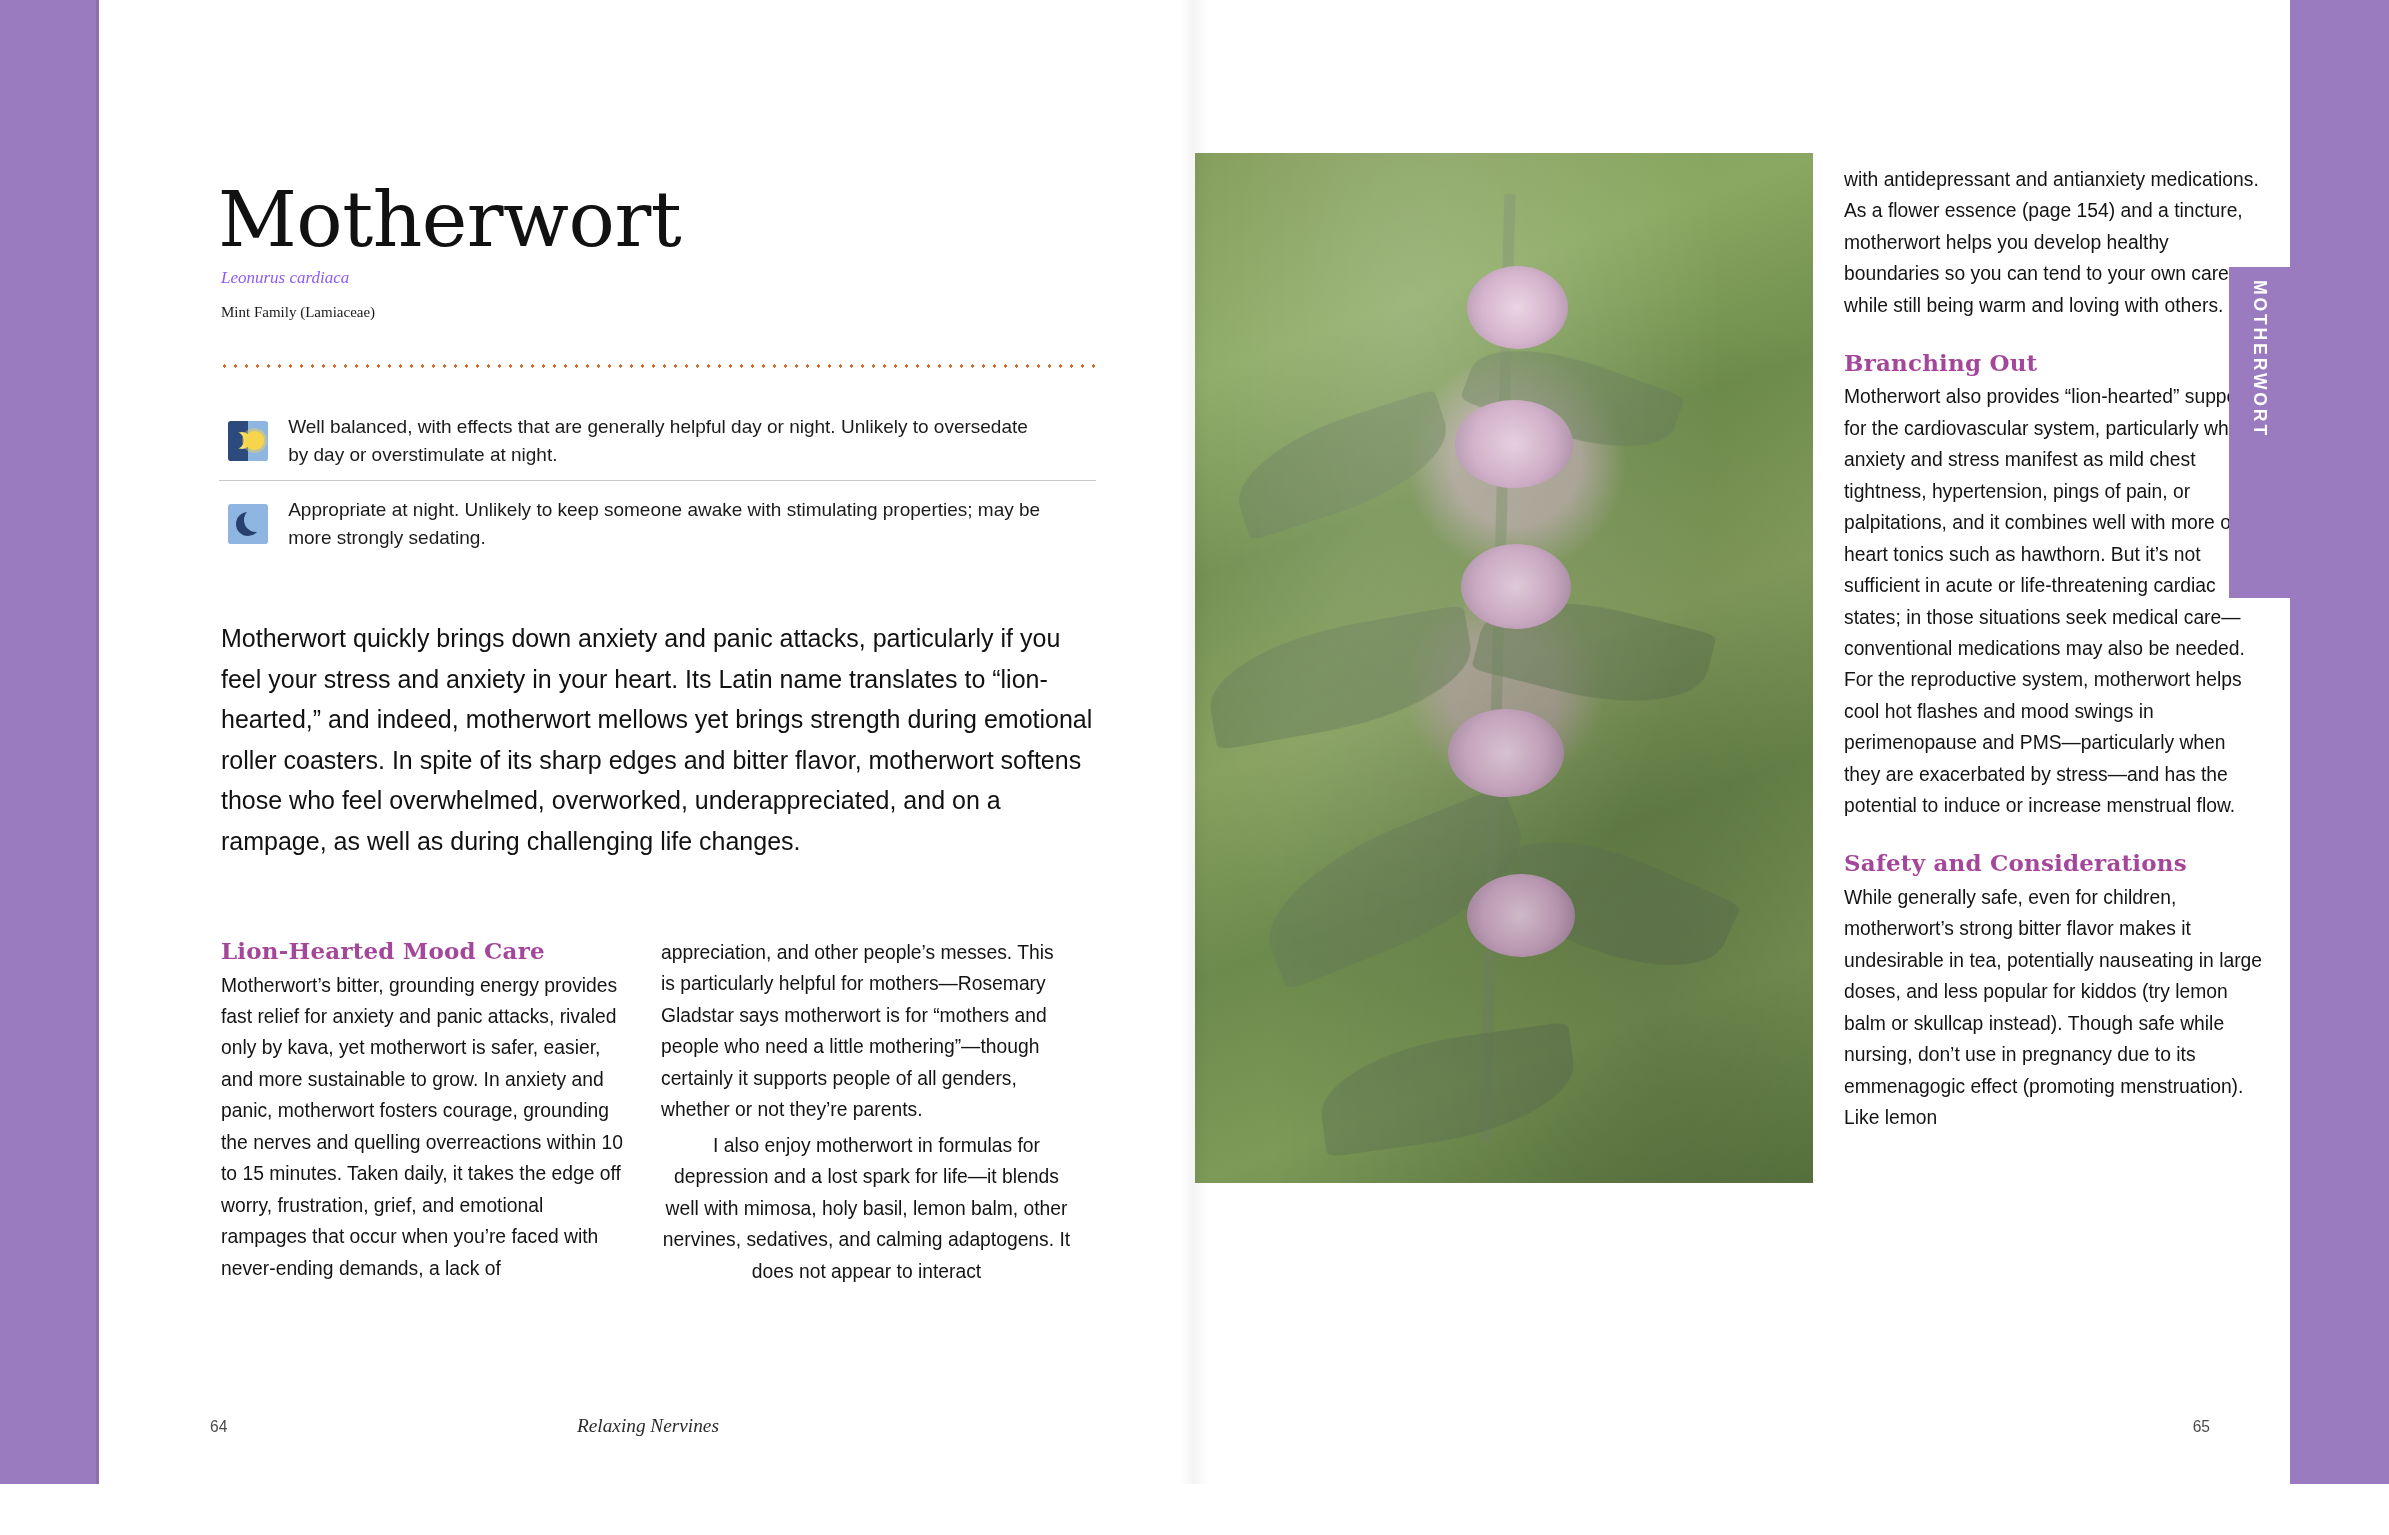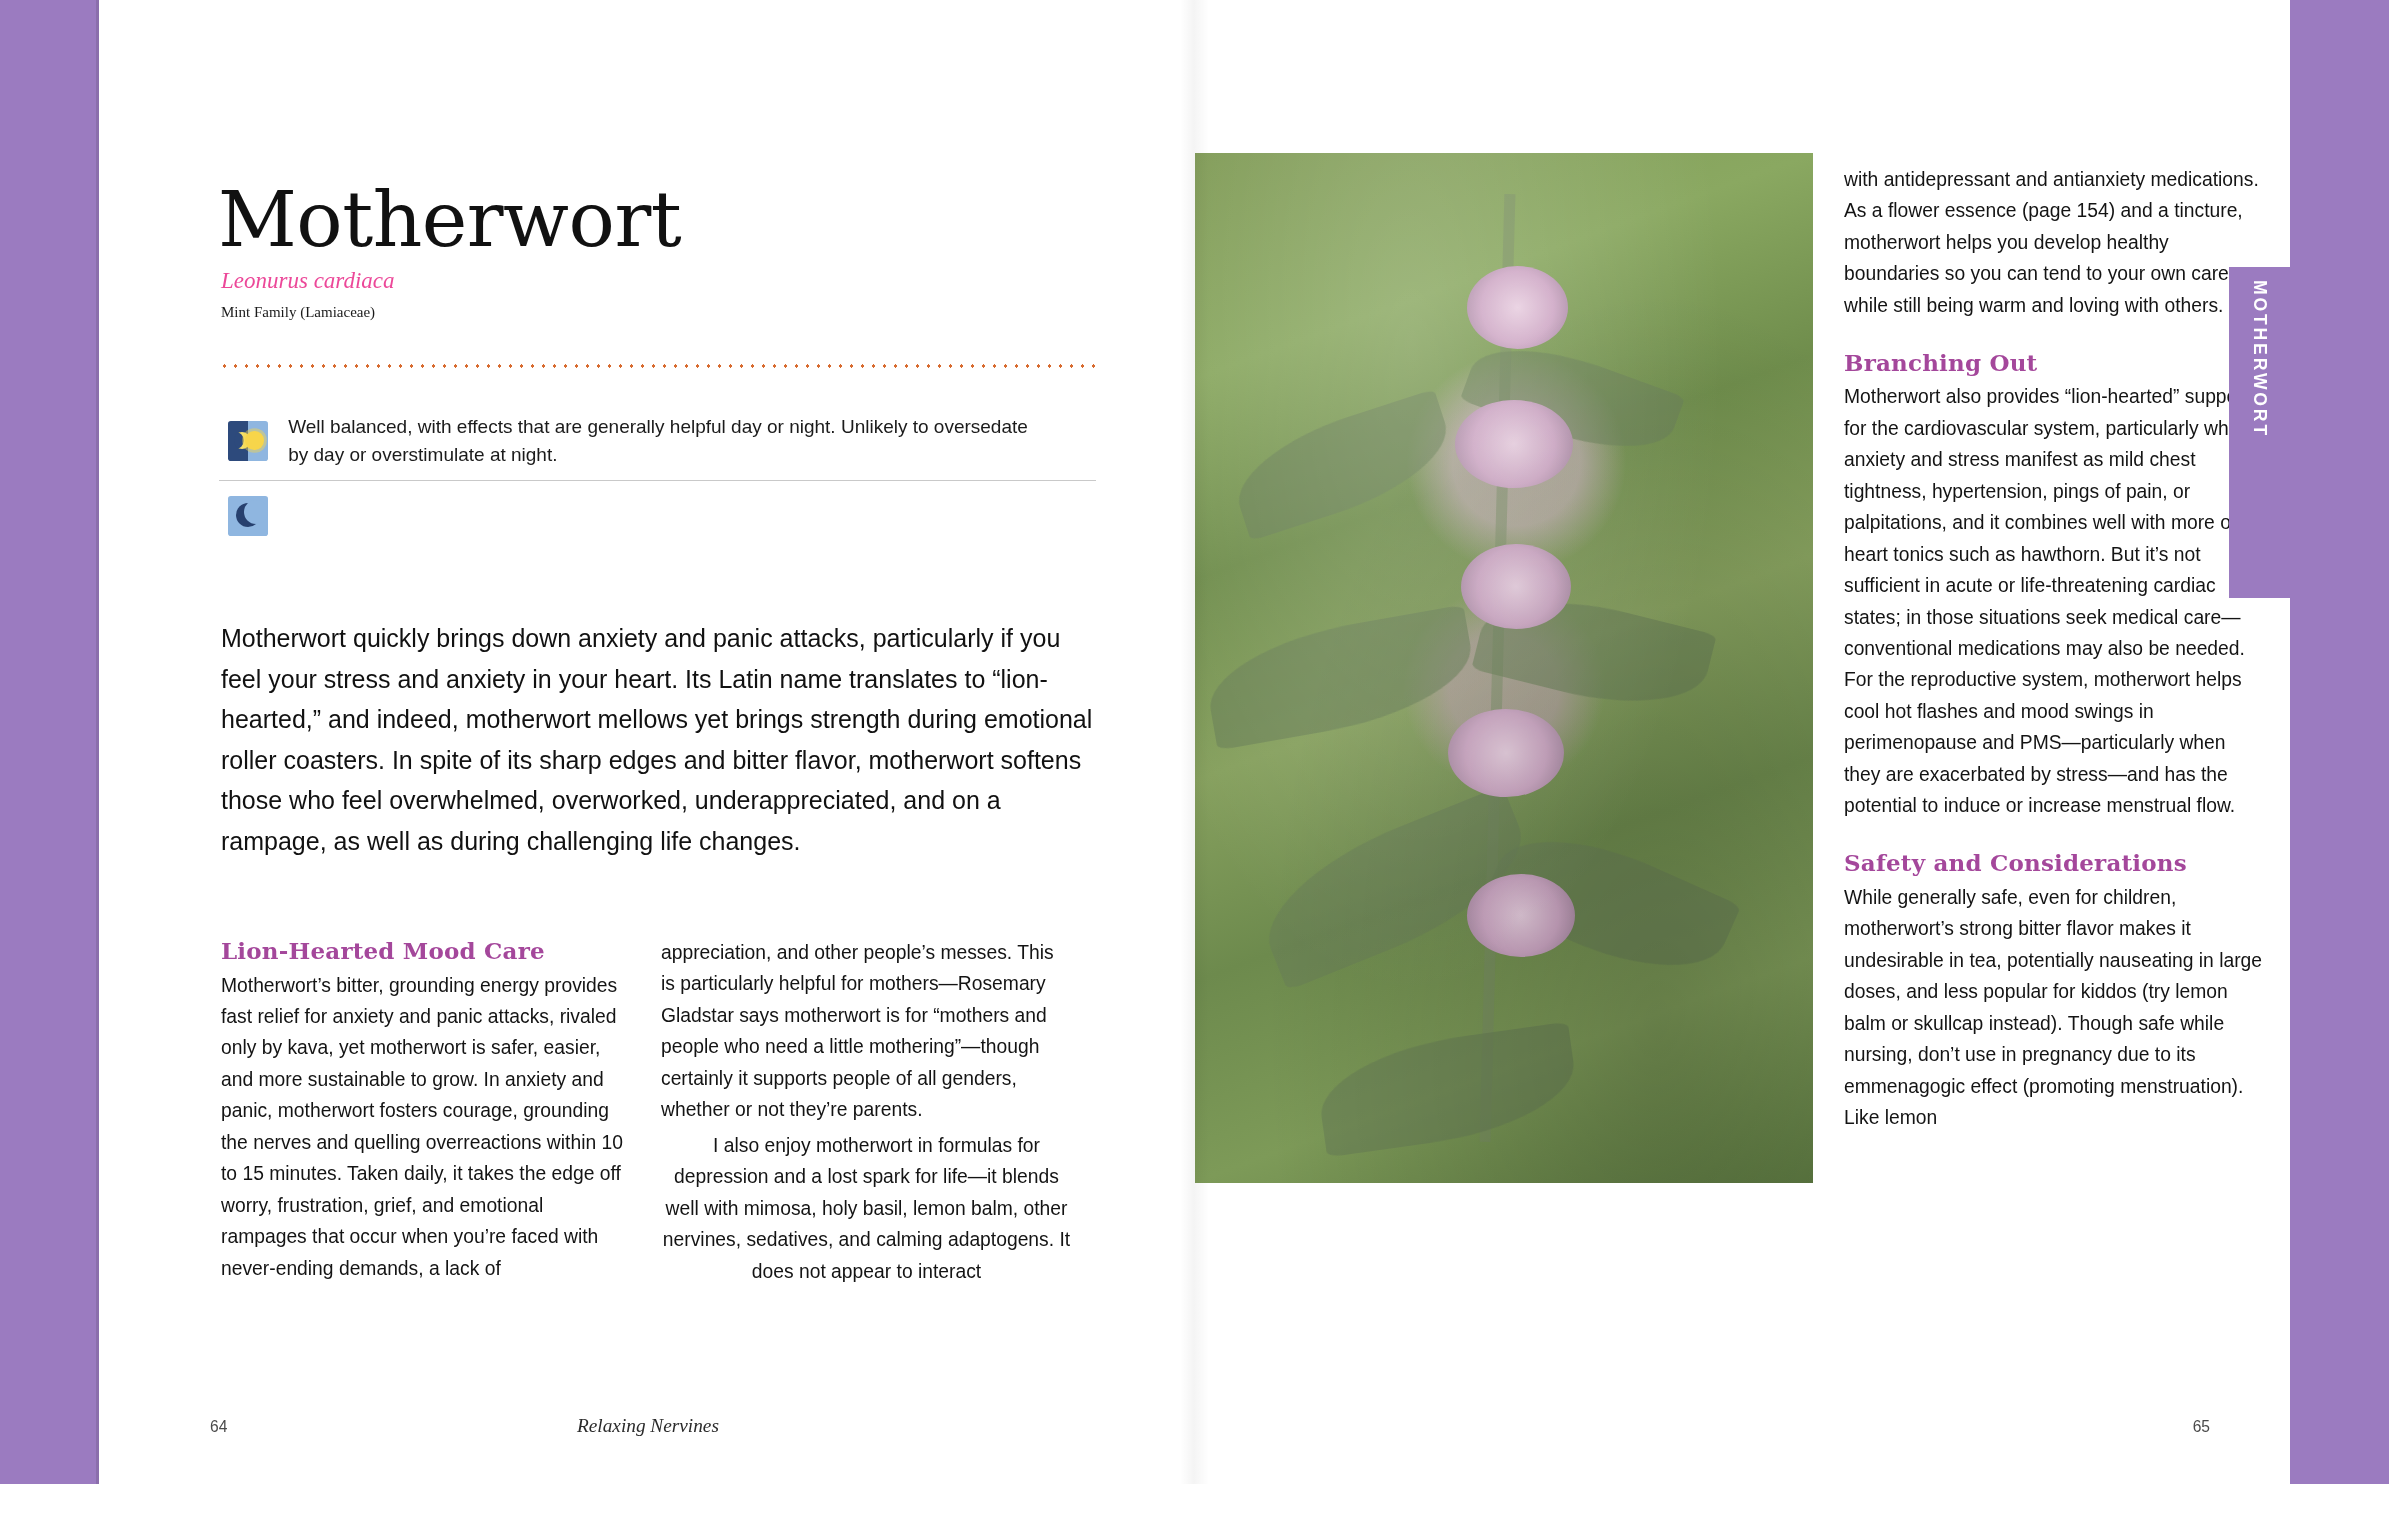--- a/index.html
+++ b/index.html
@@ -94,22 +94,22 @@
     color: #111111;
     letter-spacing: -0.5px;
     line-height: 1;
   }
   .latin-name {
     position: absolute;
     left: 122px;
     top: 268px;
     font-family: "Liberation Serif", serif;
     font-style: italic;
-    font-size: 23px;
-    color: #ec4899;
+    font-size: 17px;
+    color: #8b5cf6;
   }
   .family-name {
     position: absolute;
     left: 122px;
     top: 304px;
     font-family: "Liberation Serif", serif;
     font-size: 15px;
     color: #1a1a1a;
   }
 
@@ -336,20 +336,21 @@
 
     <div class="dotted-rule"></div>
 
     <div class="energetics">
       <div class="energetic-row">
         <div class="energetic-icon icon-daynight"></div>
         <div class="energetic-text">Well balanced, with effects that are generally helpful day or night. Unlikely to oversedate by day or overstimulate at night.</div>
       </div>
       <div class="energetic-row">
         <div class="energetic-icon icon-night"></div>
+        <div class="energetic-text">Appropriate at night. Unlikely to keep someone awake with stimulating properties; may be more strongly sedating.</div>
       </div>
     </div>
 
     <div class="intro-paragraph">Motherwort quickly brings down anxiety and panic attacks, particularly if you feel your stress and anxiety in your heart. Its Latin name translates to “lion-hearted,” and indeed, motherwort mellows yet brings strength during emotional roller coasters. In spite of its sharp edges and bitter flavor, motherwort softens those who feel overwhelmed, overworked, underappreciated, and on a rampage, as well as during challenging life changes.</div>
 
     <div class="left-columns">
       <div class="col">
         <h2 class="section-head">Lion-Hearted Mood Care</h2>
         <p class="body-text">Motherwort’s bitter, grounding energy provides fast relief for anxiety and panic attacks, rivaled only by kava, yet motherwort is safer, easier, and more sustainable to grow. In anxiety and panic, motherwort fosters courage, grounding the nerves and quelling overreactions within 10 to 15 minutes. Taken daily, it takes the edge off worry, frustration, grief, and emotional rampages that occur when you’re faced with never-ending demands, a lack of</p>
       </div>

